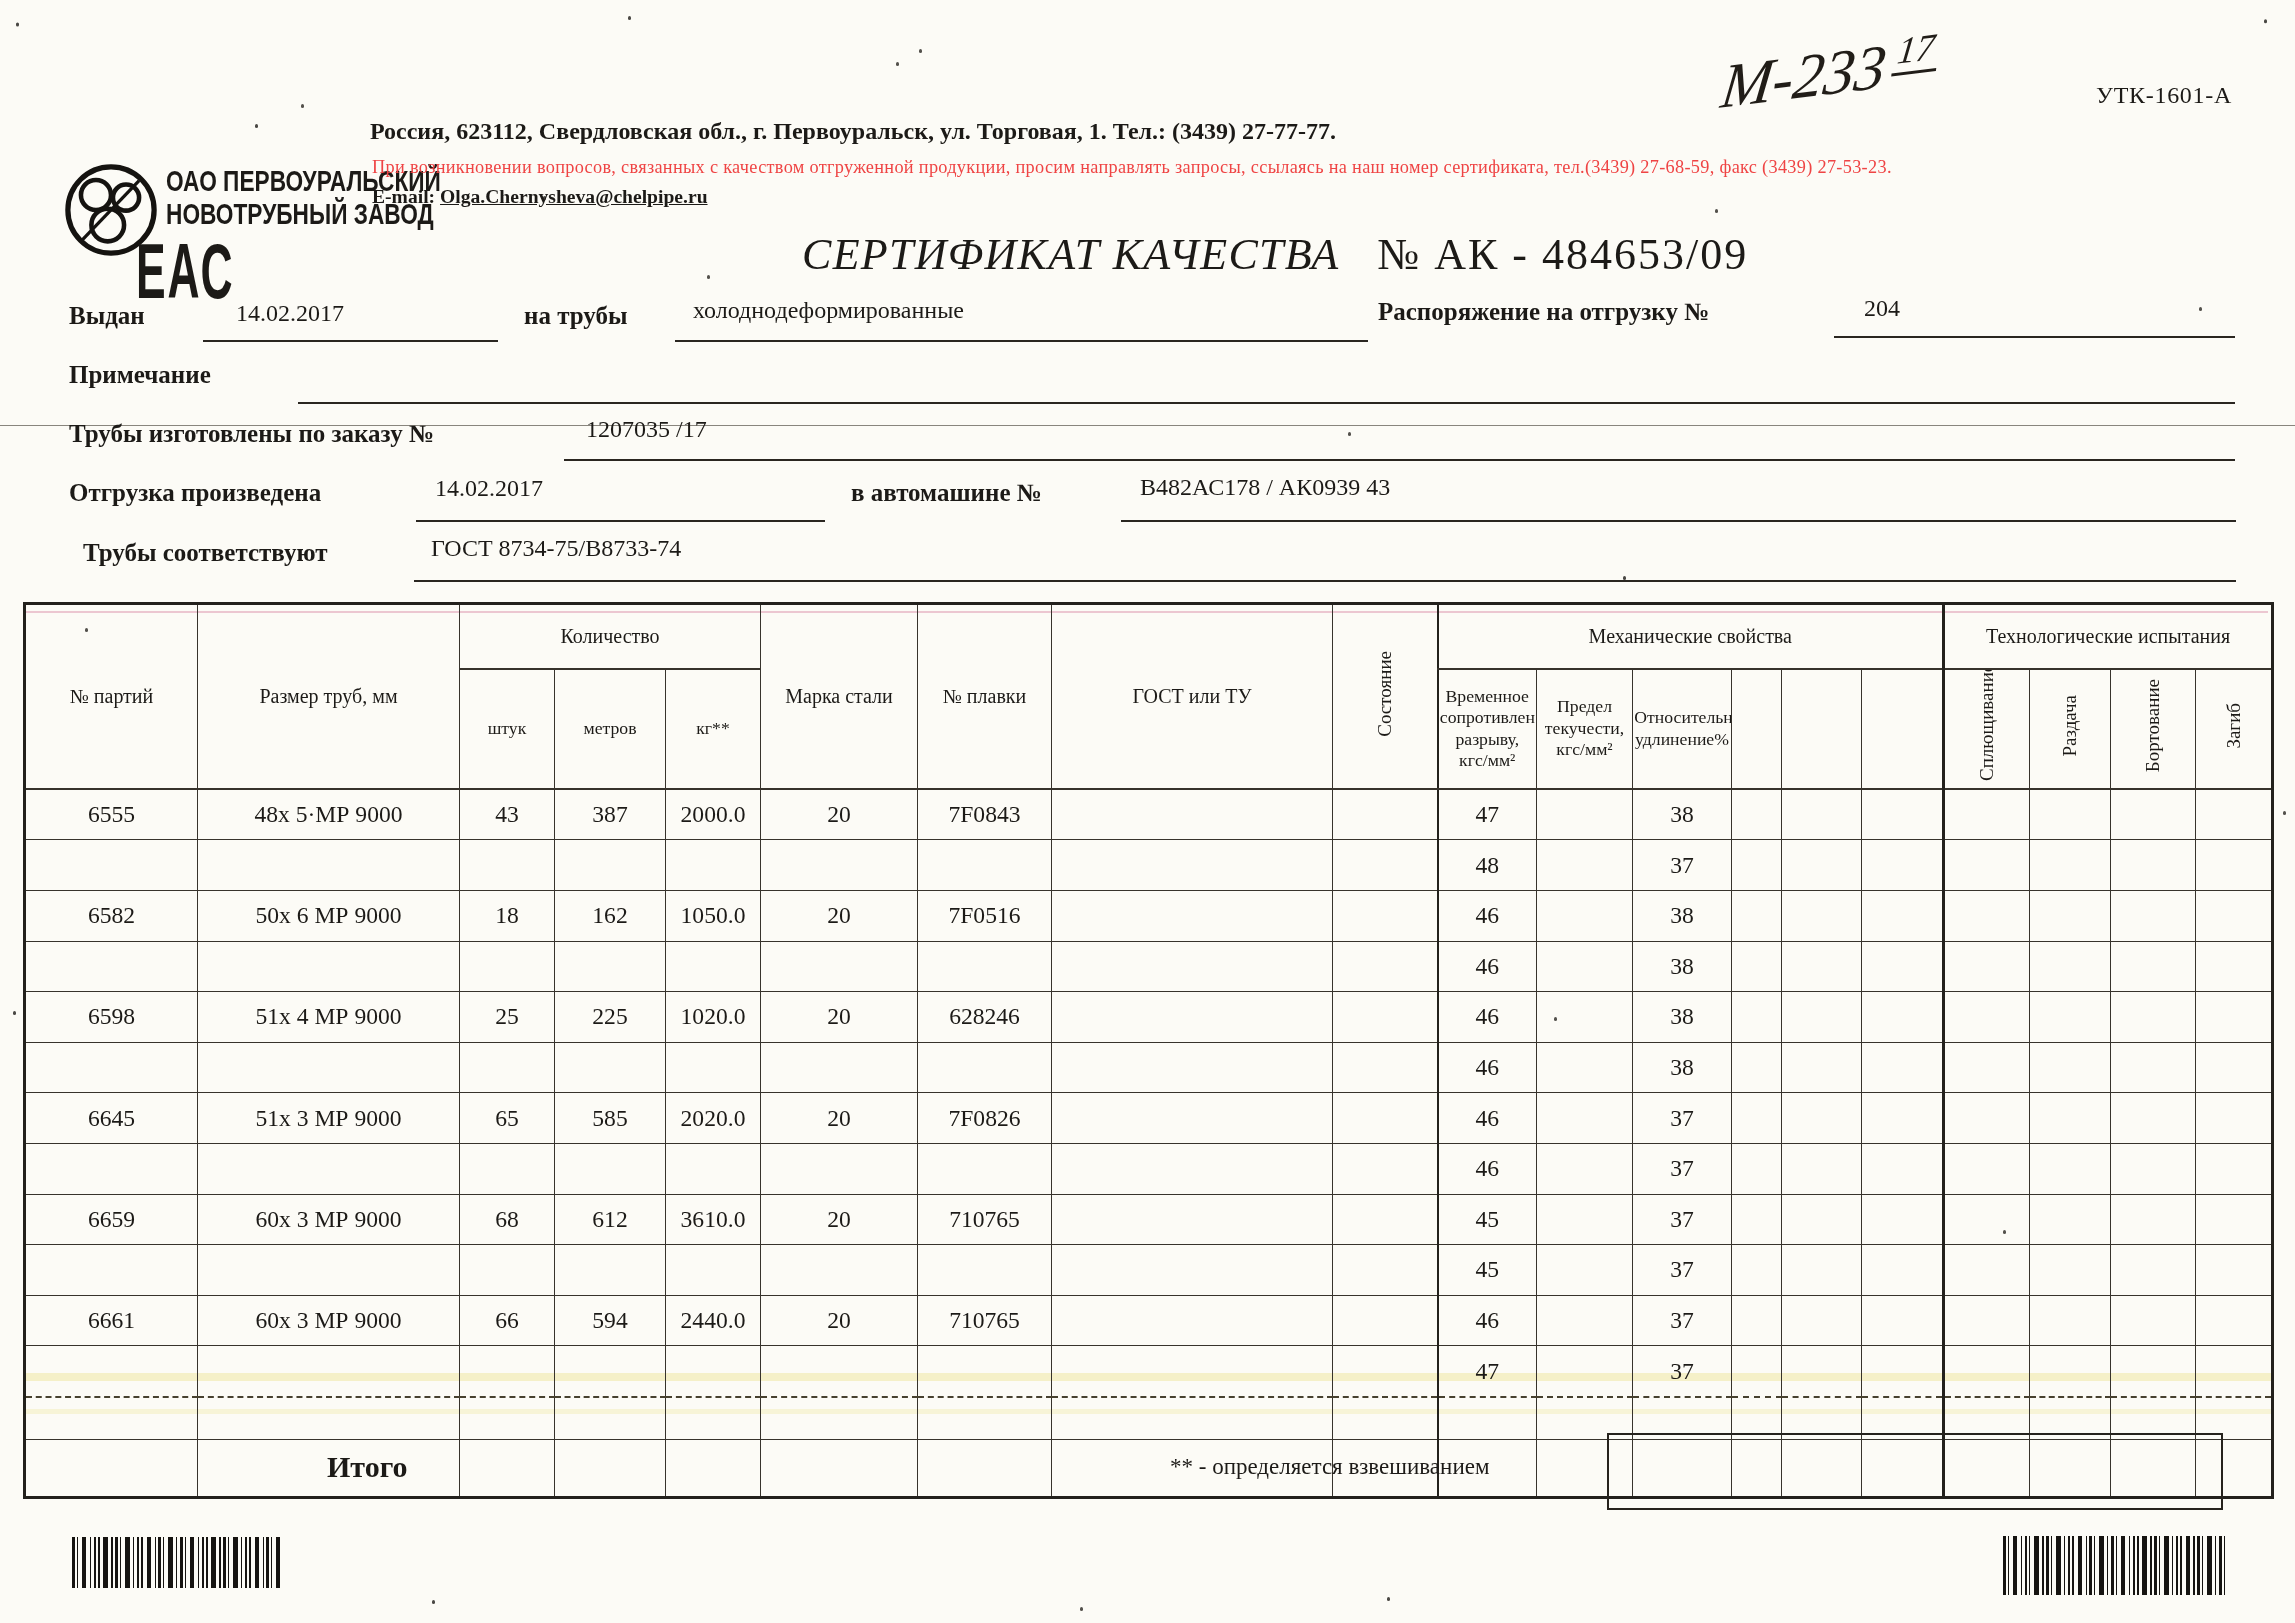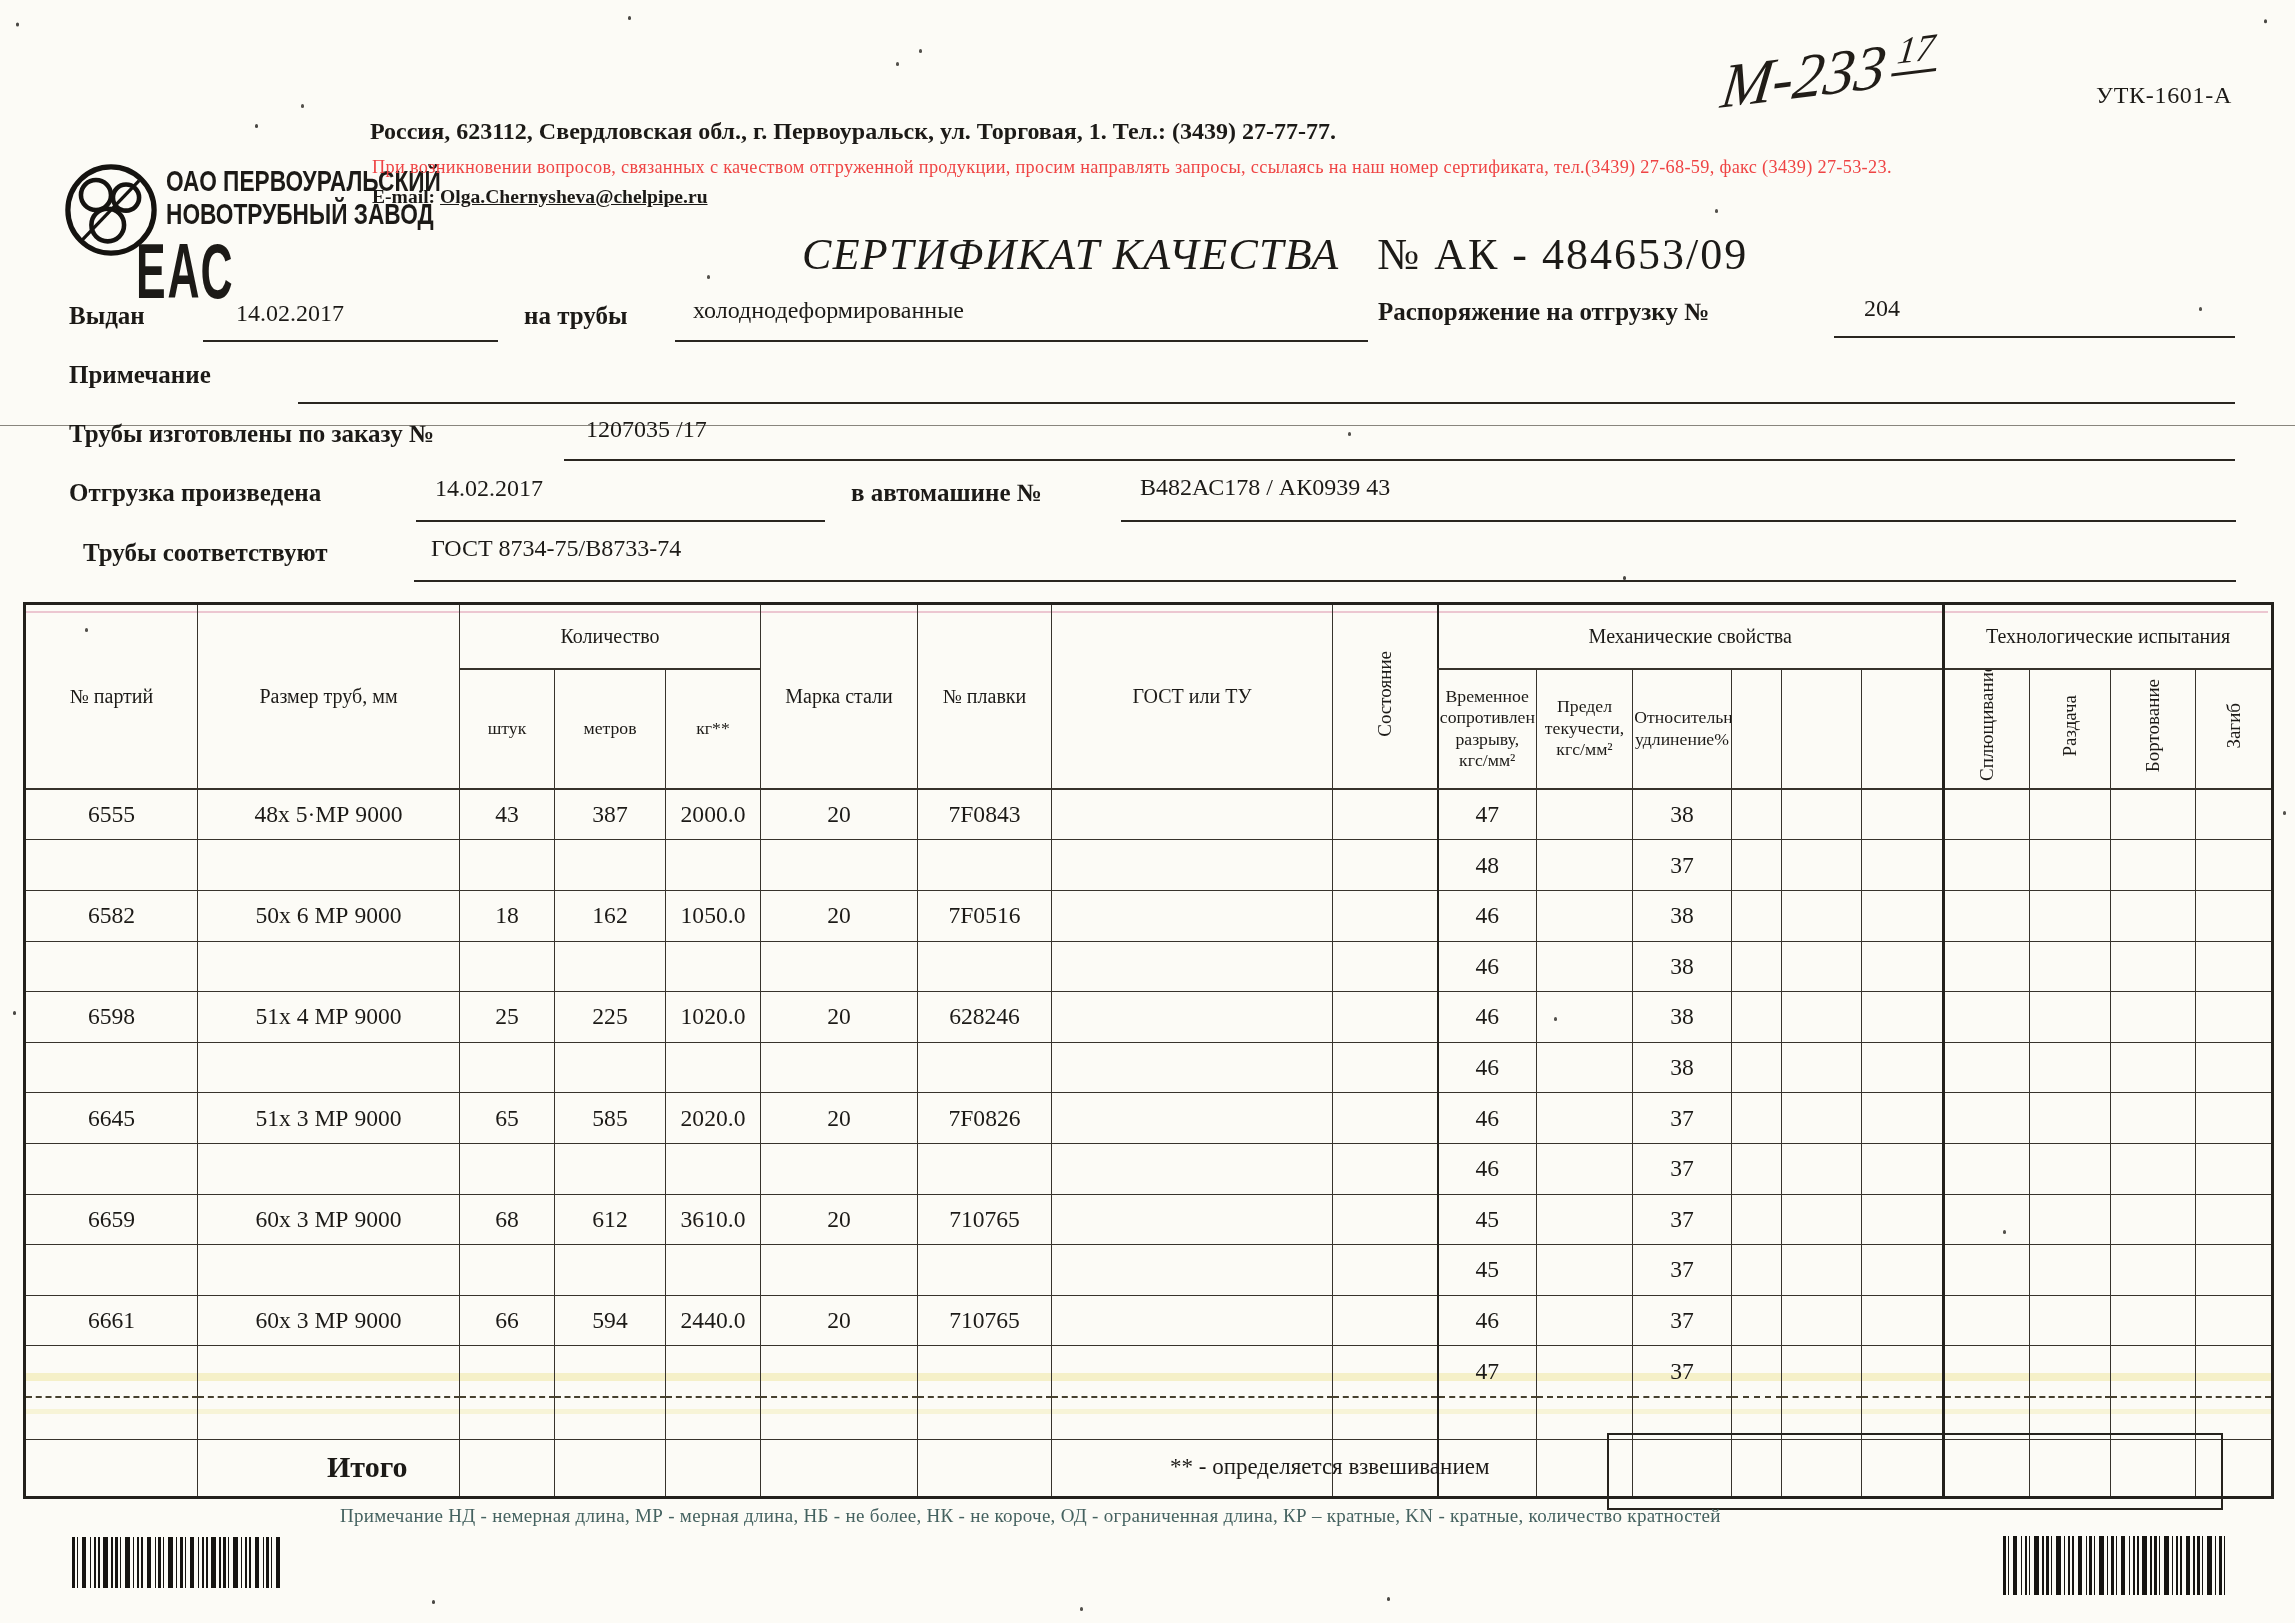--- a/index.html
+++ b/index.html
@@ -505,18 +505,17 @@
           <td></td>
           <td></td>
           <td></td>
         </tr>
       </tbody>
   </table>
 
   <div class="abs itogo-label">Итого</div>
   <div class="abs weighing">** - определяется взвешиванием</div>
   <div class="abs emptybox"></div>
-  <div class="abs noteline">Примечание  НД - немерная длина, МР - мерная длина, НБ - не более, НК - не короче, ОД - ограниченная длина, КР – кратные, KN - кратные, количество кратностей</div>
 
   <div class="abs barcode bc-left"></div>
   <div class="abs barcode bc-right"></div>
 </div>
 
 
 </body></html>

